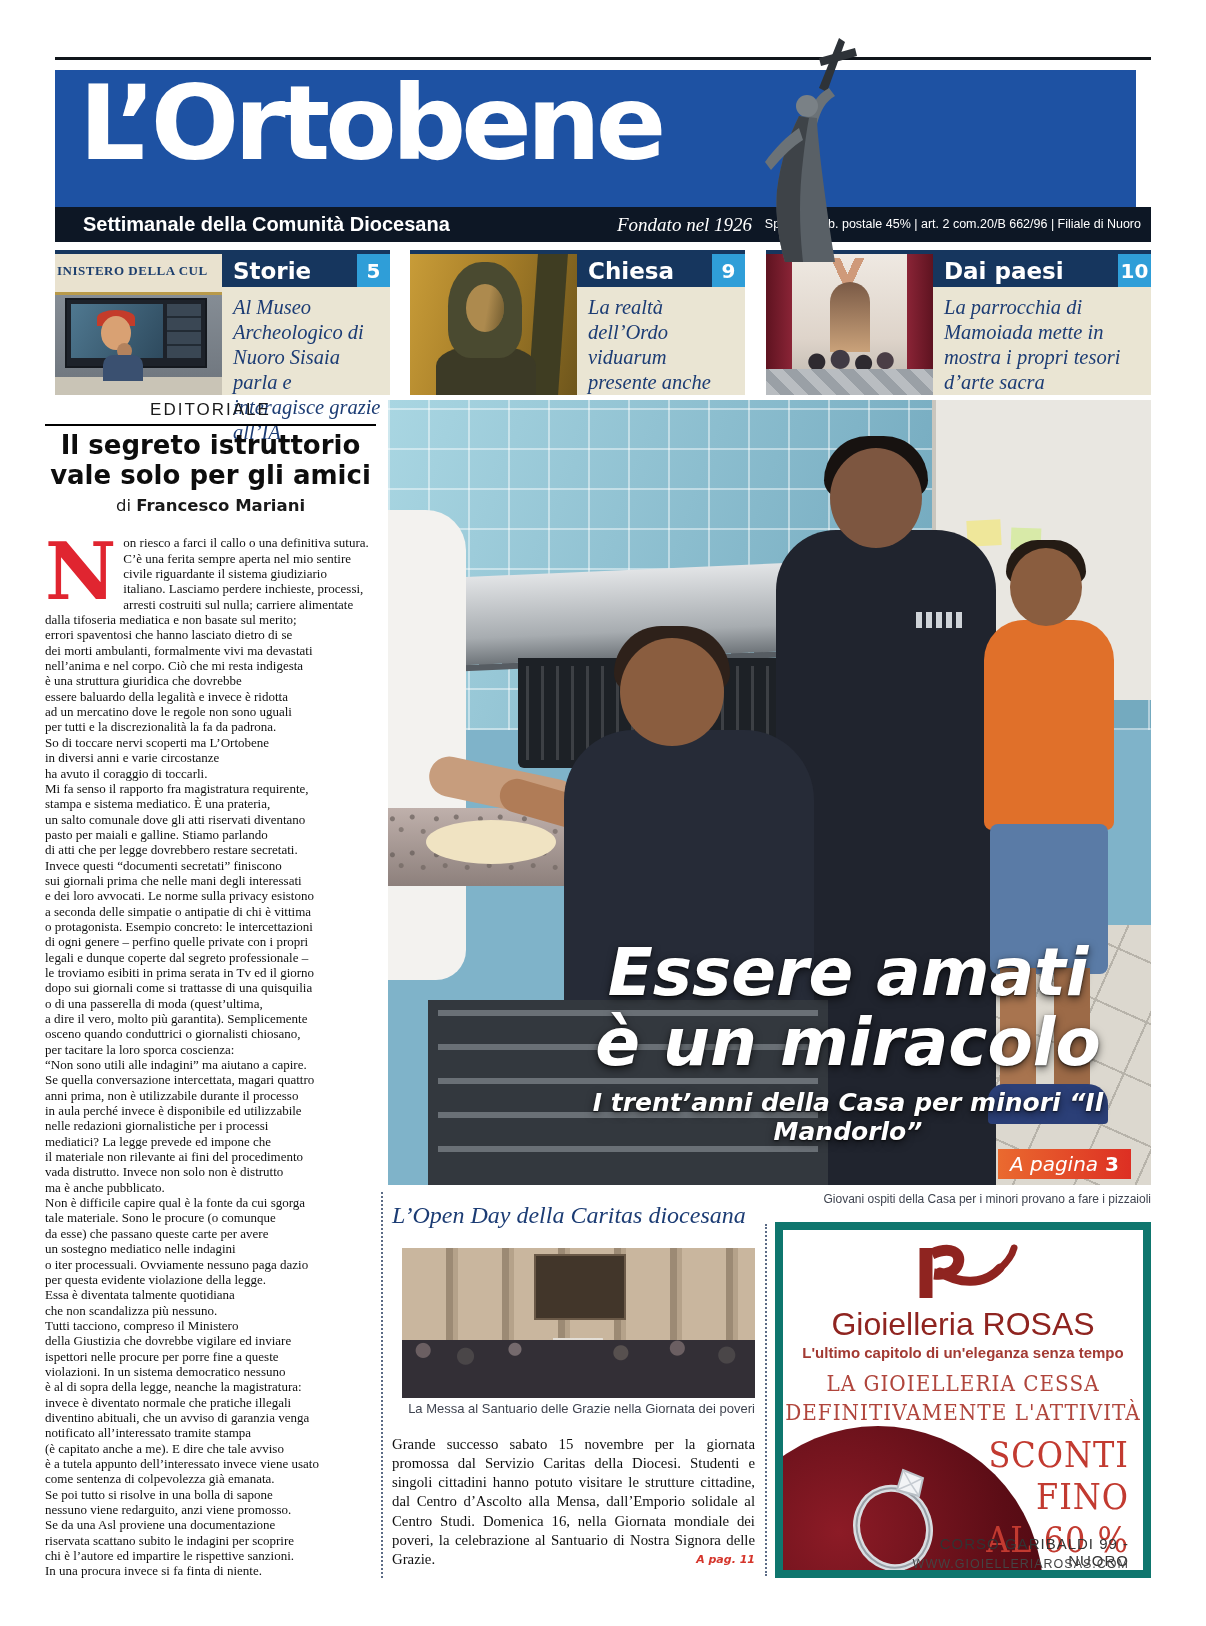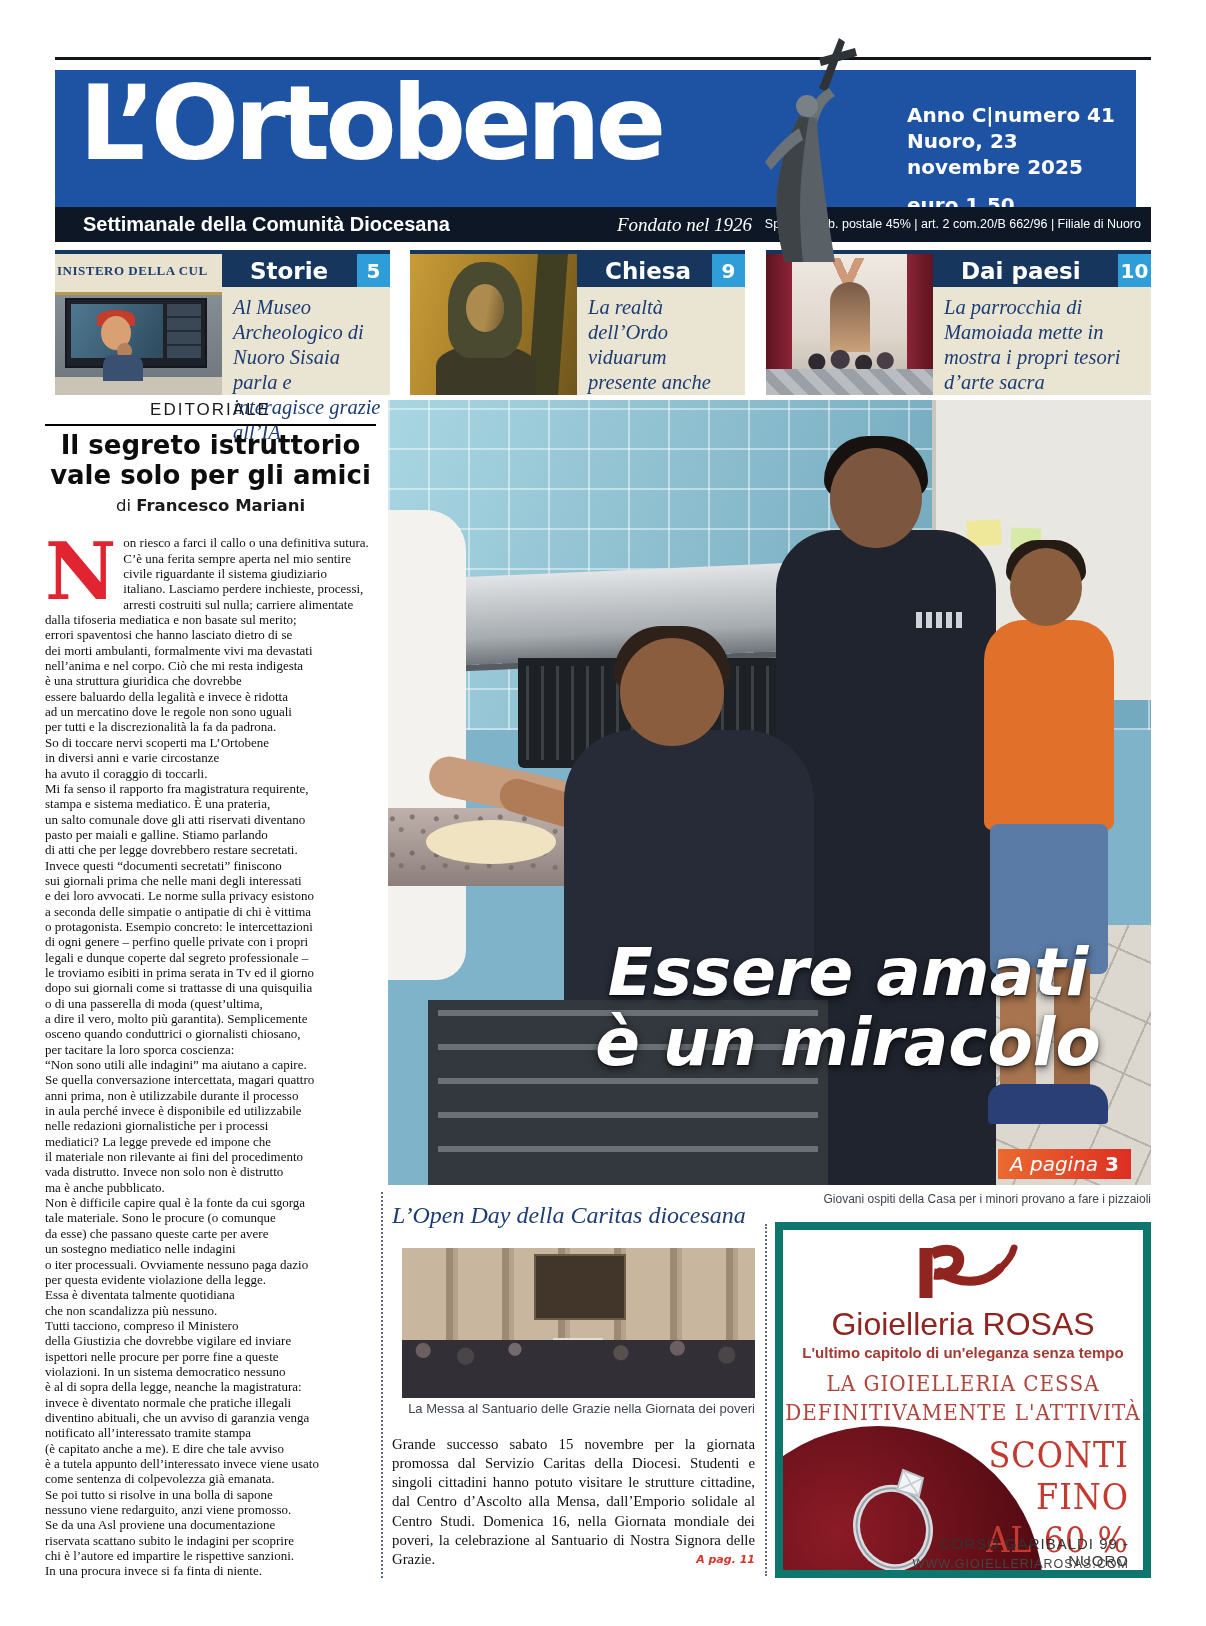--- a/index.html
+++ b/index.html
@@ -22,21 +22,21 @@
               font-family:"Liberation Serif",serif;}
   .bb-post{position:absolute;right:10px;top:10px;font-family:"Liberation Sans",sans-serif;
            font-size:12.5px;}
 
   
   .teaser{position:absolute;top:250px;height:145px;border-top:4px solid #16365e;box-sizing:border-box;}
   .t1{left:55px;width:335px;} .t2{left:410px;width:335px;} .t3{left:766px;width:385px;}
   .t-img{position:absolute;left:0;top:0;width:167px;height:141px;overflow:hidden;}
   .t-right{position:absolute;left:167px;right:0;top:0;bottom:0;}
   .t-head{position:relative;height:33px;background:#16365e;color:#fff;display:flex;align-items:center;
-          padding-left:28px;font-family:"DejaVu Sans",sans-serif;font-weight:bold;font-size:23px;}
+          padding-left:11px;font-family:"DejaVu Sans",sans-serif;font-weight:bold;font-size:23px;}
   .t-num{position:absolute;right:0;top:0;width:33px;height:33px;background:#2f9ed8;color:#fff;
          display:flex;align-items:center;justify-content:center;font-size:20px;}
   .t-body{height:108px;background:#eae5d3;padding:8px 8px 0 11px;box-sizing:border-box;
           font-style:italic;font-size:20.5px;line-height:25px;color:#1c3c74;}
 
   
   .ti1{background:linear-gradient(#8f979f,#6d747c);}
   .ti1-wall{position:absolute;left:0;top:0;right:0;height:38px;background:#e9e2cf;border-bottom:3px solid #b99a4a;}
   .ti1-banner{position:absolute;left:2px;top:9px;width:100%;font-family:"Liberation Serif",serif;
               font-size:13px;font-weight:bold;color:#1d3f6e;letter-spacing:.5px;}
@@ -209,25 +209,20 @@
     <div class="mast-title">L’Ortobene</div>
     <svg class="statue" viewBox="0 0 60 121">
       <path d="M42 1 L45 3 L36 28 L32 26 Z" fill="#2e3338"></path>
       <path d="M32 11 L50 6 L51 10 L33 15 Z" fill="#2e3338"></path>
       <path d="M26 42 C29 32 32 29 37 26 L40 30 C35 33 33 37 31 44 Z" fill="#6b7277"></path>
       <circle cx="26" cy="35" r="5.5" fill="#7a8186"></circle>
       <path d="M22 40 C17 50 13 62 11 77 C10 90 12 103 15 113 L40 113 C37 95 35 80 33 64 C32 54 31 46 31 41 Z" fill="#596066"></path>
       <path d="M22 40 C17 50 13 62 11 77 C10 90 12 103 15 113 L24 113 C22 95 22 78 24 62 C25 53 26 46 27 41 Z" fill="#3e4348"></path>
       <path d="M22 46 C16 50 10 56 5 63 L8 67 C14 60 19 55 24 52 Z" fill="#6b7277"></path>
     </svg>
-    <div class="mast-issue">
-      <div>Anno C|numero 41</div>
-      <div>Nuoro, 23 novembre 2025</div>
-      <div class="mast-price">euro 1,50</div>
-    </div>
   </div>
 
   <div class="blackbar">
     <div class="bb-left">Settimanale della Comunità Diocesana</div>
     <div class="bb-founded">Fondato nel 1926</div>
     <div class="bb-post">Sped. in abb. postale 45% | art. 2 com.20/B 662/96 | Filiale di Nuoro</div>
   </div>
 
   <div class="teaser t1">
     <div class="t-img ti1">
@@ -394,20 +389,21 @@
     <div class="ph-okid-hair"></div>
     <div class="ph-okid-head"></div>
     <div class="ph-okid-jeans"></div>
     <div class="ph-okid-leg1"></div>
     <div class="ph-okid-leg2"></div>
     <div class="ph-okid-shoe"></div>
     <div class="ph-trays"></div>
     <div class="ph-headline">
       <div class="ph-h1">Essere amati</div>
       <div class="ph-h1">è un miracolo</div>
+      <div class="ph-sub">I trent’anni della Casa per minori “Il Mandorlo”</div>
     </div>
     <div class="ph-badge">
       <span>A pagina</span>
       <b>3</b>
     </div>
   </div>
   <div class="ph-caption">Giovani ospiti della Casa per i minori provano a fare i pizzaioli</div>
 
   <div class="vdiv1"></div>
   <div class="vdiv2"></div>

